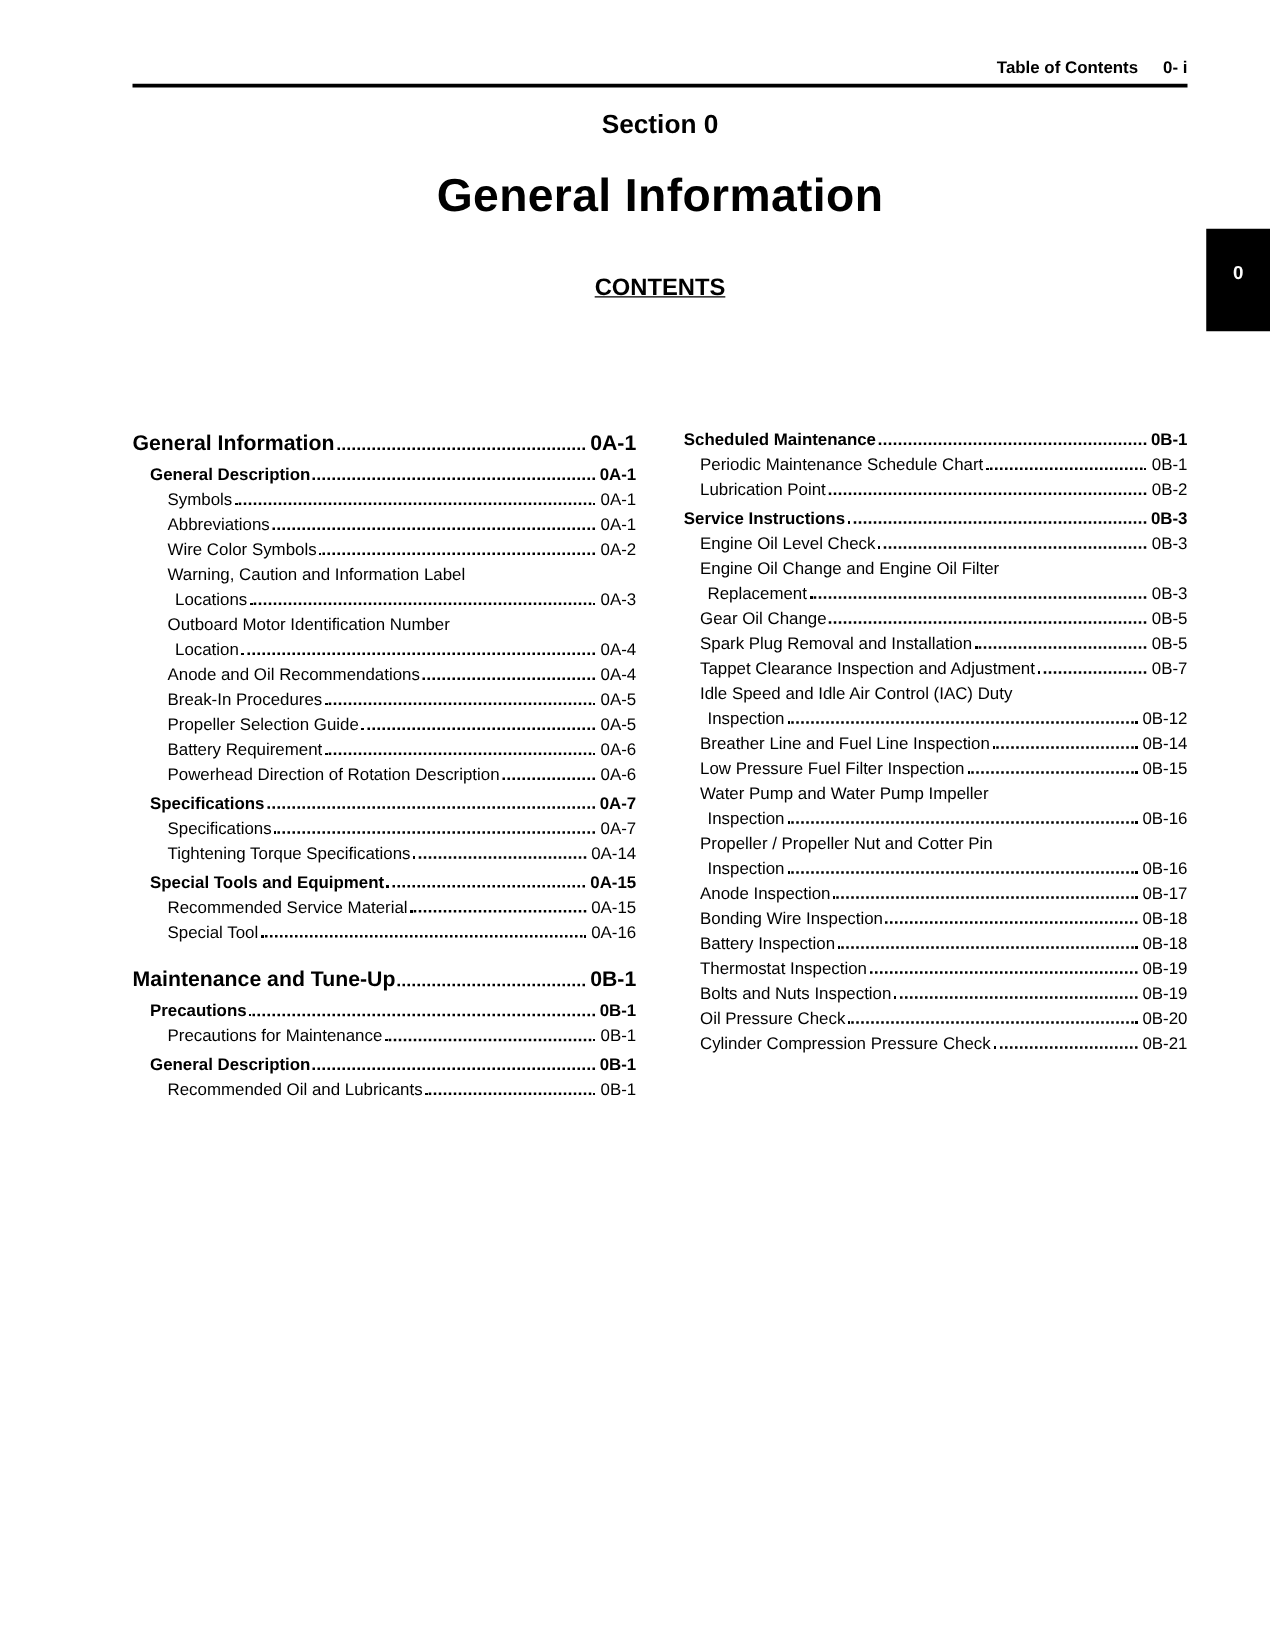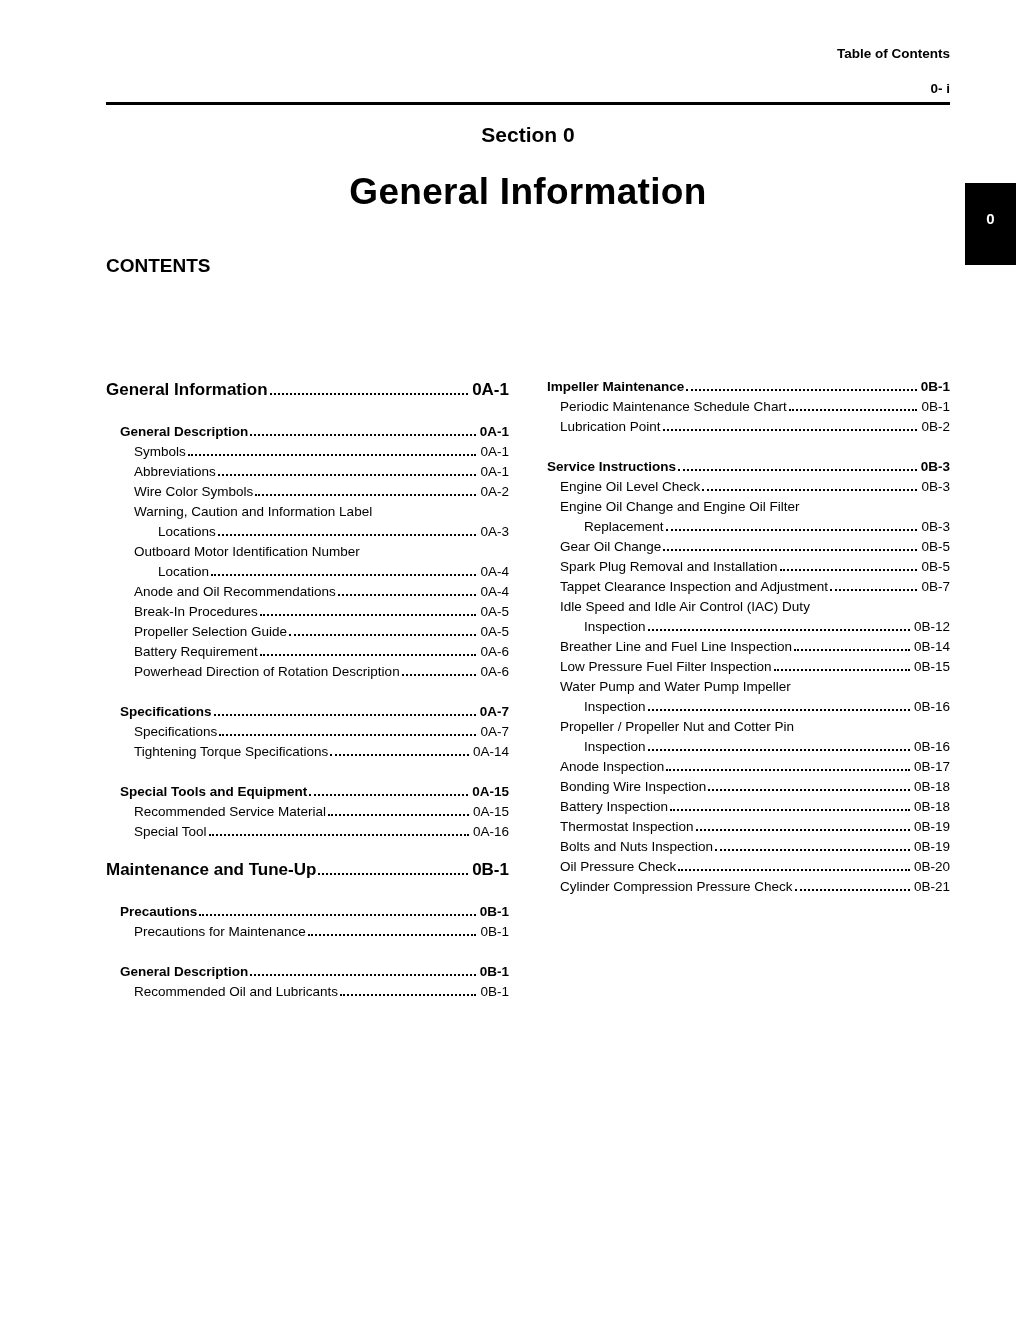--- a/index.html
+++ b/index.html
@@ -7,47 +7,47 @@
   body {
     width:1024px; height:1317px;
     font-family:"Liberation Sans","DejaVu Sans",sans-serif;
     color:#000; position:relative; overflow:hidden;
   }
   .page { position:absolute; inset:0; padding:0 74px 0 106px; }
 
   .header-row {
     padding-top:46px;
     display:flex; justify-content:flex-end; align-items:flex-end; gap:20px;
-    font-size:13.5px; font-weight:bold;flex-direction:column;
+    font-size:13.5px; font-weight:bold;
   }
   .rule { height:3px; background:#000; margin-top:6px; }
 
   .section-label { text-align:center; font-size:21px; font-weight:bold; margin-top:18px; }
   .doc-title { text-align:center; font-size:37px; font-weight:bold; margin-top:24px; letter-spacing:0.3px; }
-  .contents-label { font-size:19px; font-weight:bold; margin-top:42px; }
+  .contents-label { text-align:center; font-size:19px; font-weight:bold; margin-top:42px;text-decoration:underline; }
 
   .side-tab {
     position:absolute; top:183px; right:8px; width:51px; height:82px;
     background:#000; color:#fff; font-weight:bold; font-size:15px;
     display:flex; justify-content:center; align-items:flex-start; padding-top:27px;
   }
 
   .toc { display:flex; gap:38px; margin-top:100px; }
   .col { flex:1; min-width:0; }
 
   .line { display:flex; align-items:baseline; line-height:20px; font-size:13.5px; }
   .lvl-h1 { margin-top:15px; }
   .lvl-h1 > .line { font-size:17px; line-height:25px; font-weight:bold; }
   .col > .entry:first-child { margin-top:0; }
-  .lvl-h2 { font-weight:bold; margin-top:20px; }
+  .lvl-h2 { font-weight:bold; margin-top:3px; }
   .col-left .lvl-h2 { padding-left:14px; }
   .col-left .lvl-item { padding-left:28px; }
   .col-right .lvl-h2 { padding-left:0; }
   .col-right .lvl-item { padding-left:13px; }
-  .cont .txt { padding-left:6px;margin-left:18px; }
+  .cont .txt { padding-left:6px; }
 
   .txt { white-space:nowrap; }
   .dots {
     flex:1; min-width:8px; height:3px;
     border-bottom:2px dotted #000; margin:0 2px;
   }
   .pg { white-space:nowrap; padding-left:2px;text-align:right; }
 </style>
 </head>
 <body>
@@ -237,21 +237,21 @@
           <div class="line">
             <span class="txt">Recommended Oil and Lubricants</span>
             <span class="dots"></span>
             <span class="pg">0B-1</span>
           </div>
         </div>
       </div>
     <div class="col col-right">
         <div class="entry lvl-h2">
           <div class="line">
-            <span class="txt">Impeller Maintenance</span>
+            <span class="txt">Scheduled Maintenance</span>
             <span class="dots"></span>
             <span class="pg">0B-1</span>
           </div>
         </div>
         <div class="entry lvl-item">
           <div class="line">
             <span class="txt">Periodic Maintenance Schedule Chart</span>
             <span class="dots"></span>
             <span class="pg">0B-1</span>
           </div>

